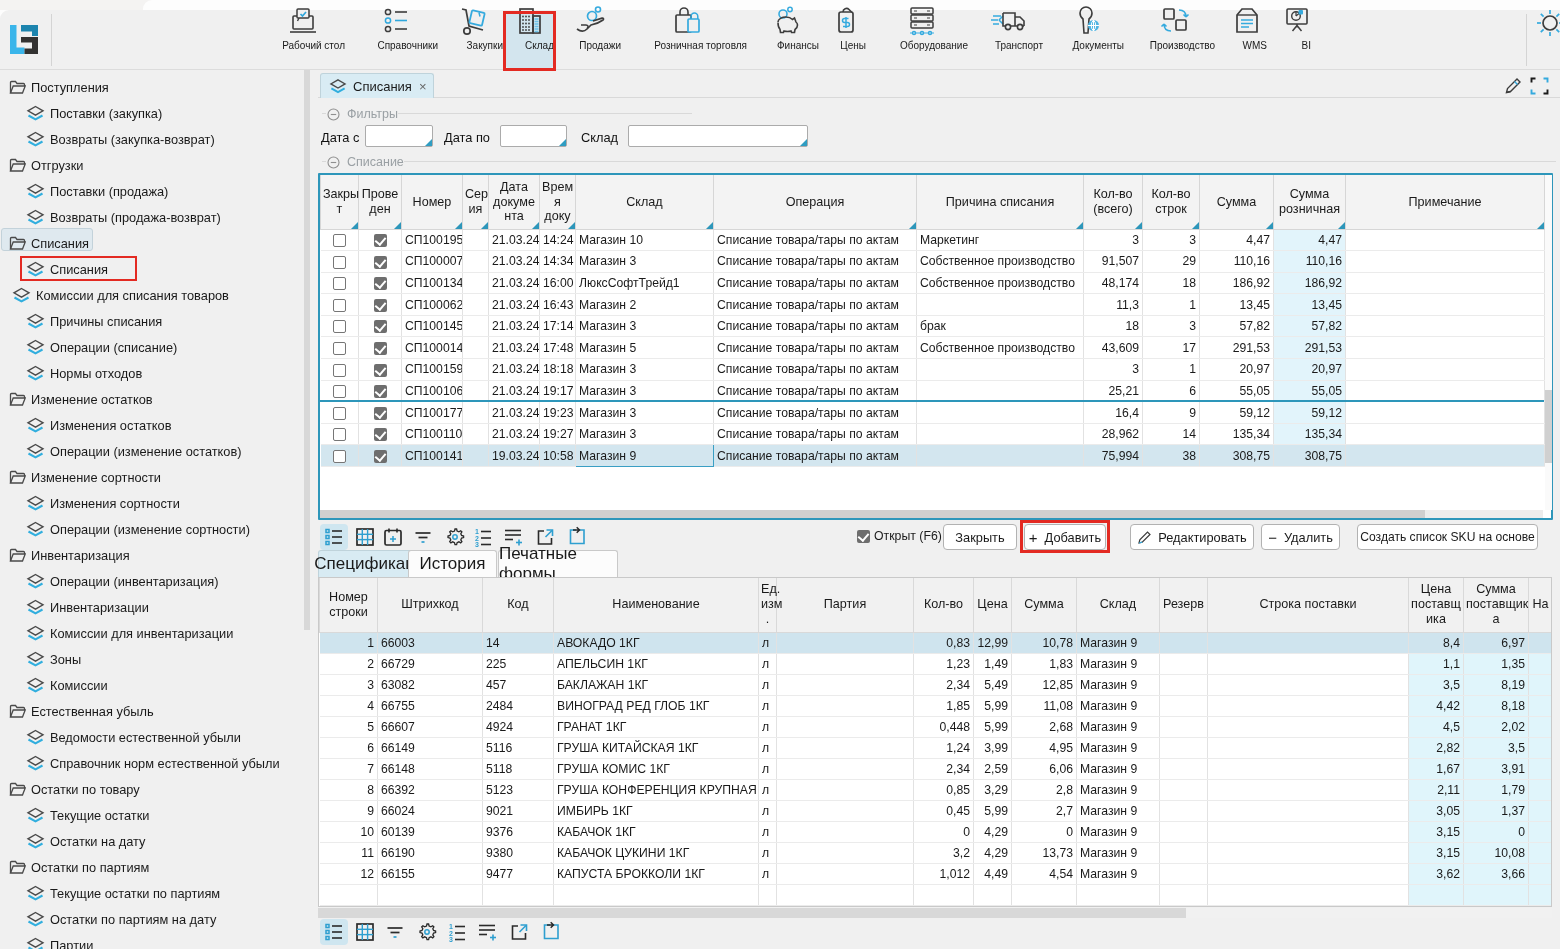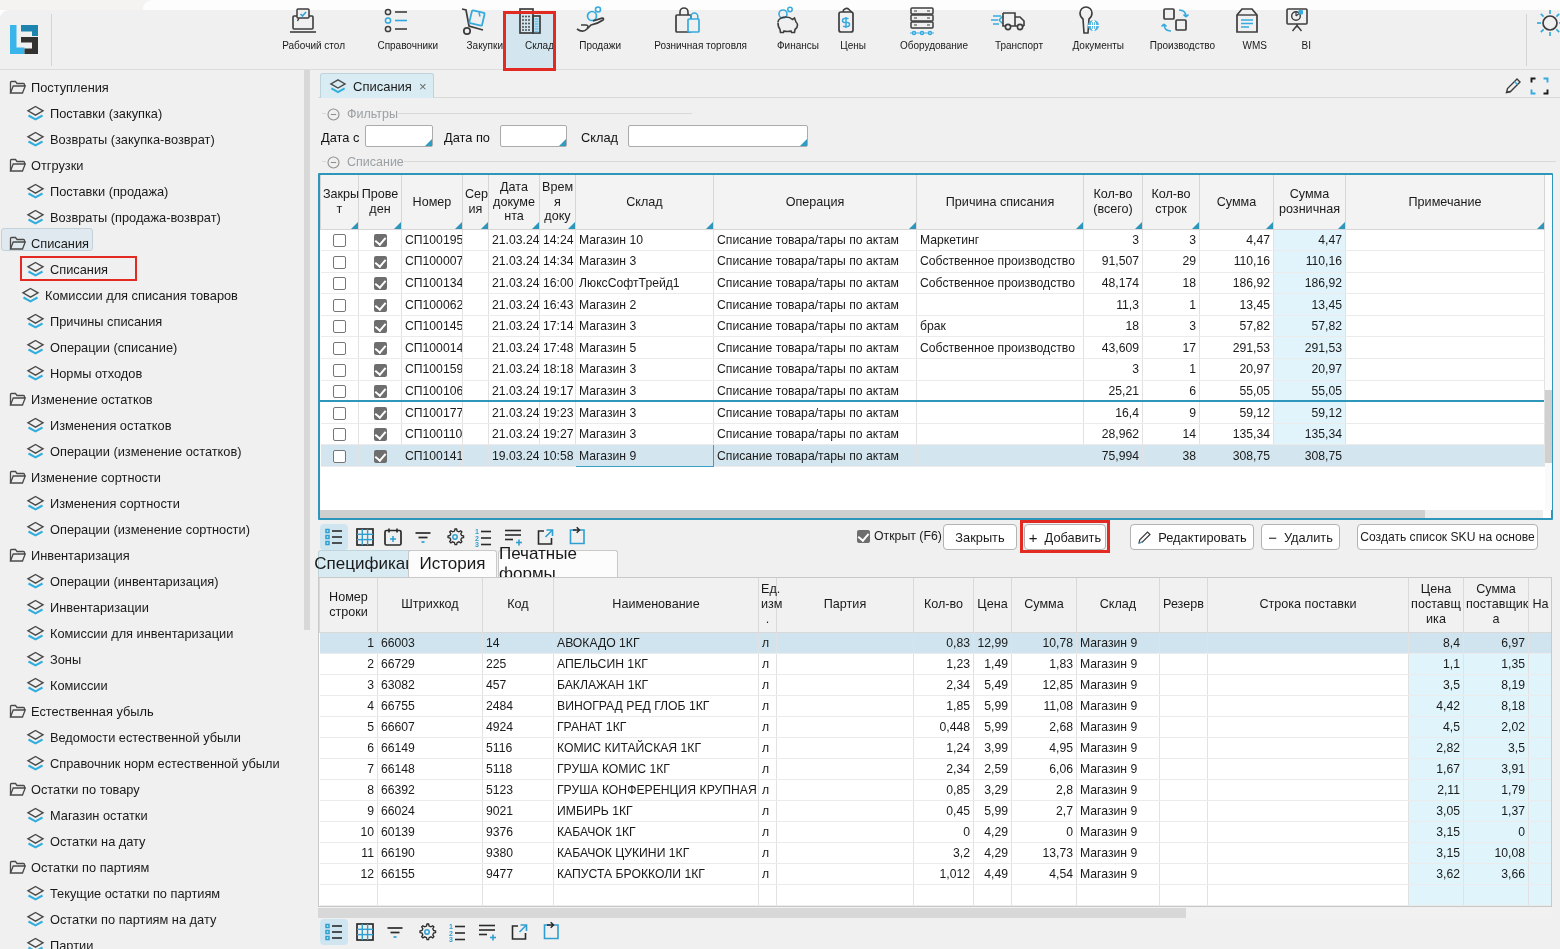--- a/index.html
+++ b/index.html
@@ -331,21 +331,21 @@
     </svg>
     <span>Списания</span>
   </div>
 <div class="srow" style="left:26px;top:256px">
     <svg width="19" height="16" viewBox="0 0 19 16" fill="none">
       <path d="M9.5 1.5 L17 5.8 L9.5 10.1 L2 5.8 z" stroke="#4a4a4a" stroke-width="1.4"></path>
       <path d="M2.5 10.5 L9.5 14.4 L16.5 10.5" stroke="#31aede" stroke-width="2.1"></path>
     </svg>
     <span>Списания</span>
   </div>
-<div class="srow" style="left:21px;top:282px">
+<div class="srow" style="left:12px;top:282px">
     <svg width="19" height="16" viewBox="0 0 19 16" fill="none">
       <path d="M9.5 1.5 L17 5.8 L9.5 10.1 L2 5.8 z" stroke="#4a4a4a" stroke-width="1.4"></path>
       <path d="M2.5 10.5 L9.5 14.4 L16.5 10.5" stroke="#31aede" stroke-width="2.1"></path>
     </svg>
     <span>Комиссии для списания товаров</span>
   </div>
 <div class="srow" style="left:26px;top:308px">
     <svg width="19" height="16" viewBox="0 0 19 16" fill="none">
       <path d="M9.5 1.5 L17 5.8 L9.5 10.1 L2 5.8 z" stroke="#4a4a4a" stroke-width="1.4"></path>
       <path d="M2.5 10.5 L9.5 14.4 L16.5 10.5" stroke="#31aede" stroke-width="2.1"></path>
@@ -476,21 +476,21 @@
       <path d="M1.5 13 V2.5 a1 1 0 0 1 1 -1 h4 l1.5 2 h6.5 a1 1 0 0 1 1 1 V6" stroke="#4a4a4a" stroke-width="1.3"></path>
       <path d="M1.5 13 L4.2 6 h12 L13.5 13 z" stroke="#4a4a4a" stroke-width="1.3"></path>
     </svg>
     <span>Остатки по товару</span>
   </div>
 <div class="srow" style="left:26px;top:802px">
     <svg width="19" height="16" viewBox="0 0 19 16" fill="none">
       <path d="M9.5 1.5 L17 5.8 L9.5 10.1 L2 5.8 z" stroke="#4a4a4a" stroke-width="1.4"></path>
       <path d="M2.5 10.5 L9.5 14.4 L16.5 10.5" stroke="#31aede" stroke-width="2.1"></path>
     </svg>
-    <span>Магазин остатки</span>
+    <span>Текущие остатки</span>
   </div>
 <div class="srow" style="left:26px;top:828px">
     <svg width="19" height="16" viewBox="0 0 19 16" fill="none">
       <path d="M9.5 1.5 L17 5.8 L9.5 10.1 L2 5.8 z" stroke="#4a4a4a" stroke-width="1.4"></path>
       <path d="M2.5 10.5 L9.5 14.4 L16.5 10.5" stroke="#31aede" stroke-width="2.1"></path>
     </svg>
     <span>Остатки на дату</span>
   </div>
 <div class="srow" style="left:9px;top:854px">
     <svg width="17" height="15" viewBox="0 0 17 15" fill="none">
@@ -1089,21 +1089,21 @@
           <td></td>
           <td></td>
           <td class="r cy">4,5</td>
           <td class="r cy">2,02</td>
           <td class="cy"></td>
         </tr>
 <tr>
           <td class="r">6</td>
           <td>66149</td>
           <td>5116</td>
-          <td>КОМИС КИТАЙСКАЯ 1КГ</td>
+          <td>ГРУША КИТАЙСКАЯ 1КГ</td>
           <td>л</td>
           <td></td>
           <td class="r">1,24</td>
           <td class="r">3,99</td>
           <td class="r">4,95</td>
           <td>Магазин 9</td>
           <td></td>
           <td></td>
           <td class="r cy">2,82</td>
           <td class="r cy">3,5</td>

